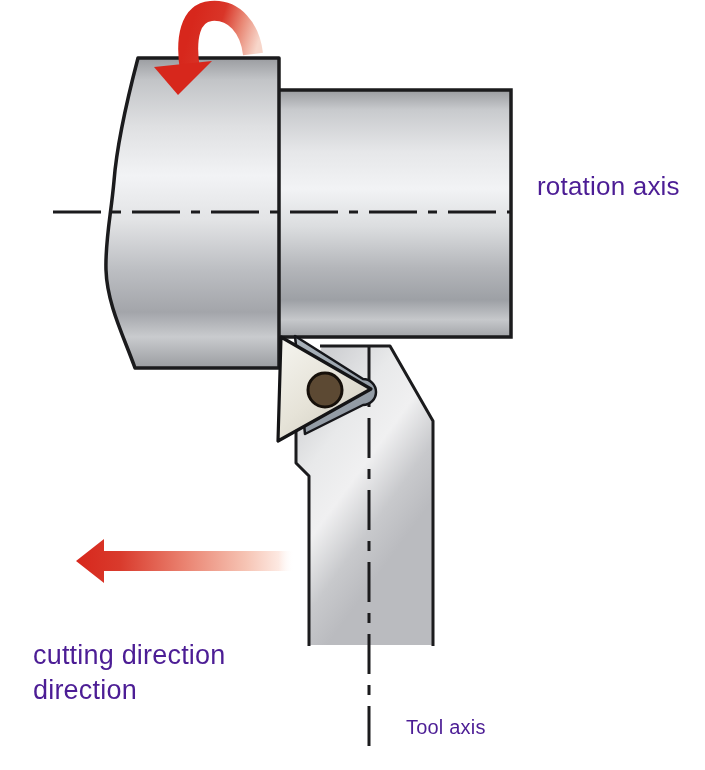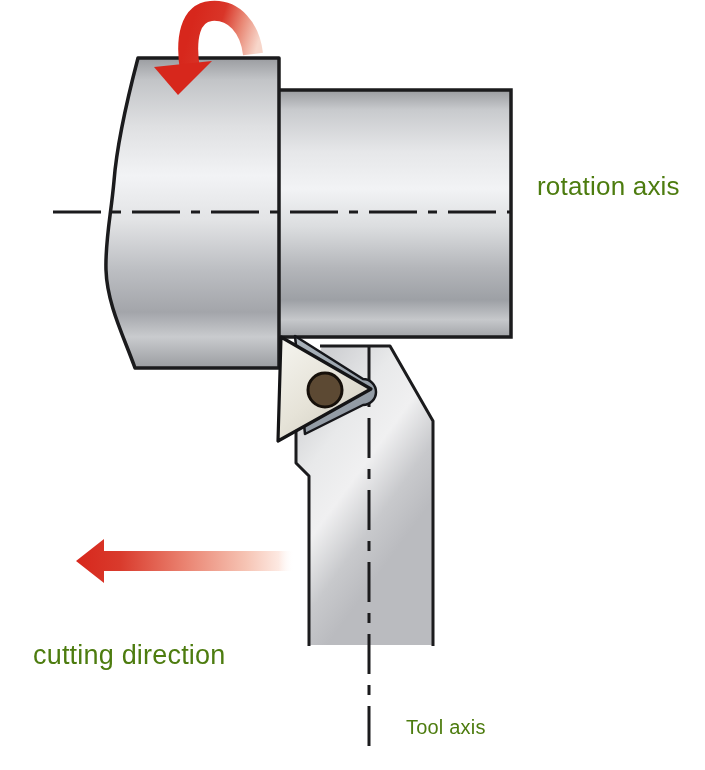--- a/index.html
+++ b/index.html
@@ -2,21 +2,21 @@
 <html><head>
 <meta charset="utf-8">
 <style>
   html,body{margin:0;padding:0;background:#fff;}
   .stage{
     position:relative;width:705px;height:770px;background:#ffffff;
     font-family:"Liberation Sans", sans-serif;overflow:hidden;
   }
   .stage svg{position:absolute;left:0;top:0;}
   .label{
-    position:absolute;color:#4d7c0f;
+    position:absolute;color:#4c1d95;
     font-family:"Liberation Sans", sans-serif;
     letter-spacing:0.2px;white-space:nowrap;
   }
   .label-rotation-axis{left:537px;top:170px;font-size:26px;line-height:32px;}
   .label-cutting{left:33px;top:638px;font-size:27px;line-height:35px;}
   .label-tool-axis{left:406px;top:710px;font-size:20px;line-height:34px;}
 </style>
 </head>
 <body>
 
@@ -111,17 +111,18 @@
 
     <circle cx="325" cy="390" r="17" stroke="#16100a" stroke-width="3" fill="#5c4933"></circle>
 
     <path d="M 76 561 L 104 539 L 104 551 L 294 551 L 294 571 L 104 571 L 104 583 Z" fill="url(#gradFeed)"></path>
   </svg>
 
   <div class="label label-rotation-axis">rotation axis</div>
 
   <div class="label label-cutting">
     <div>cutting direction</div>
+    <div>direction</div>
   </div>
 
   <div class="label label-tool-axis">Tool axis</div>
 
 </div>
 
 </body></html>

